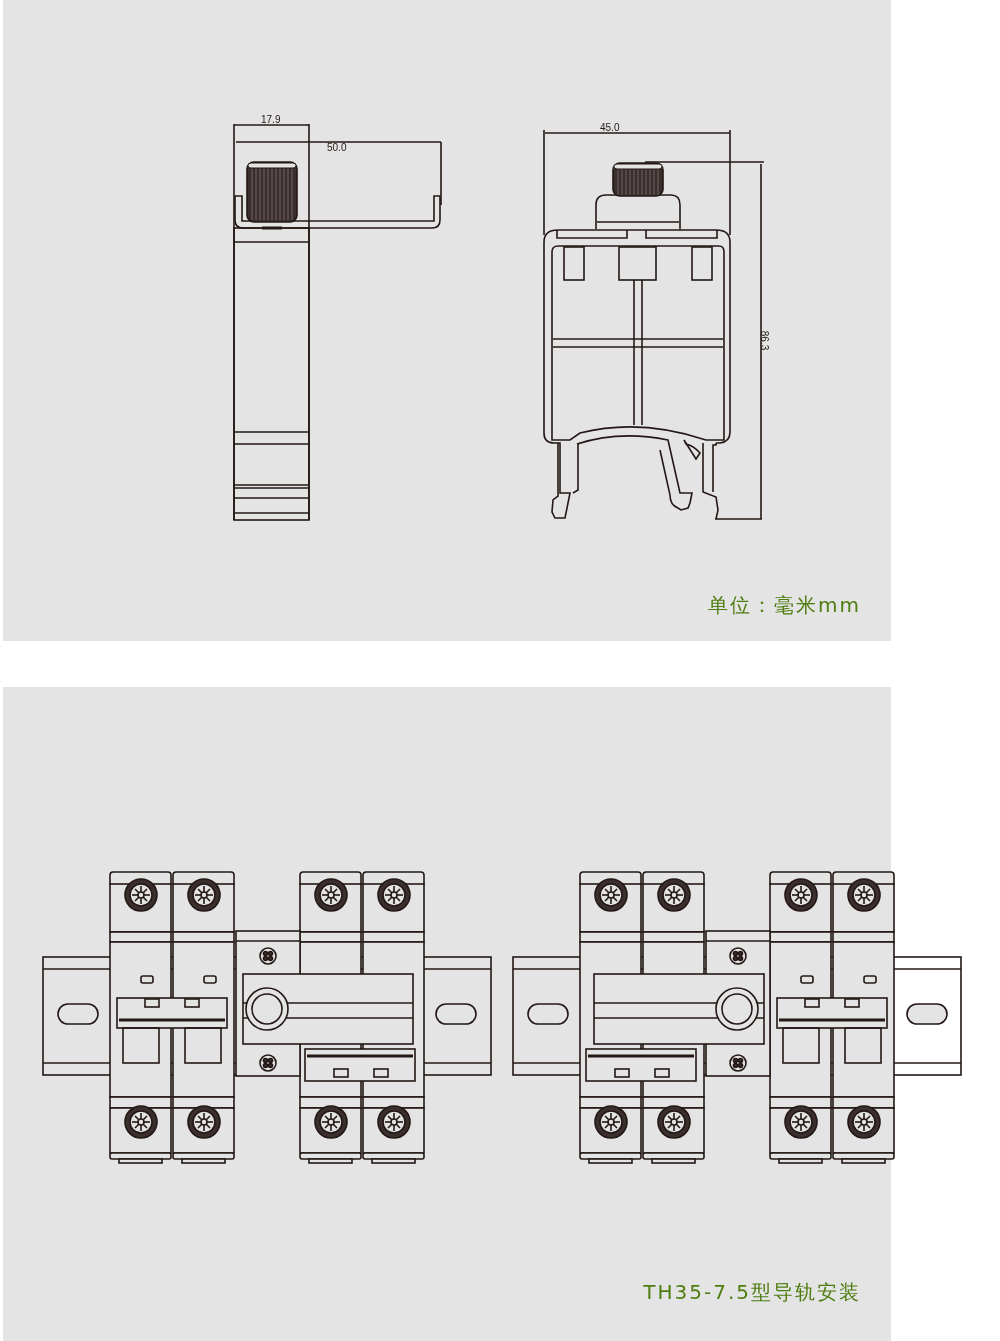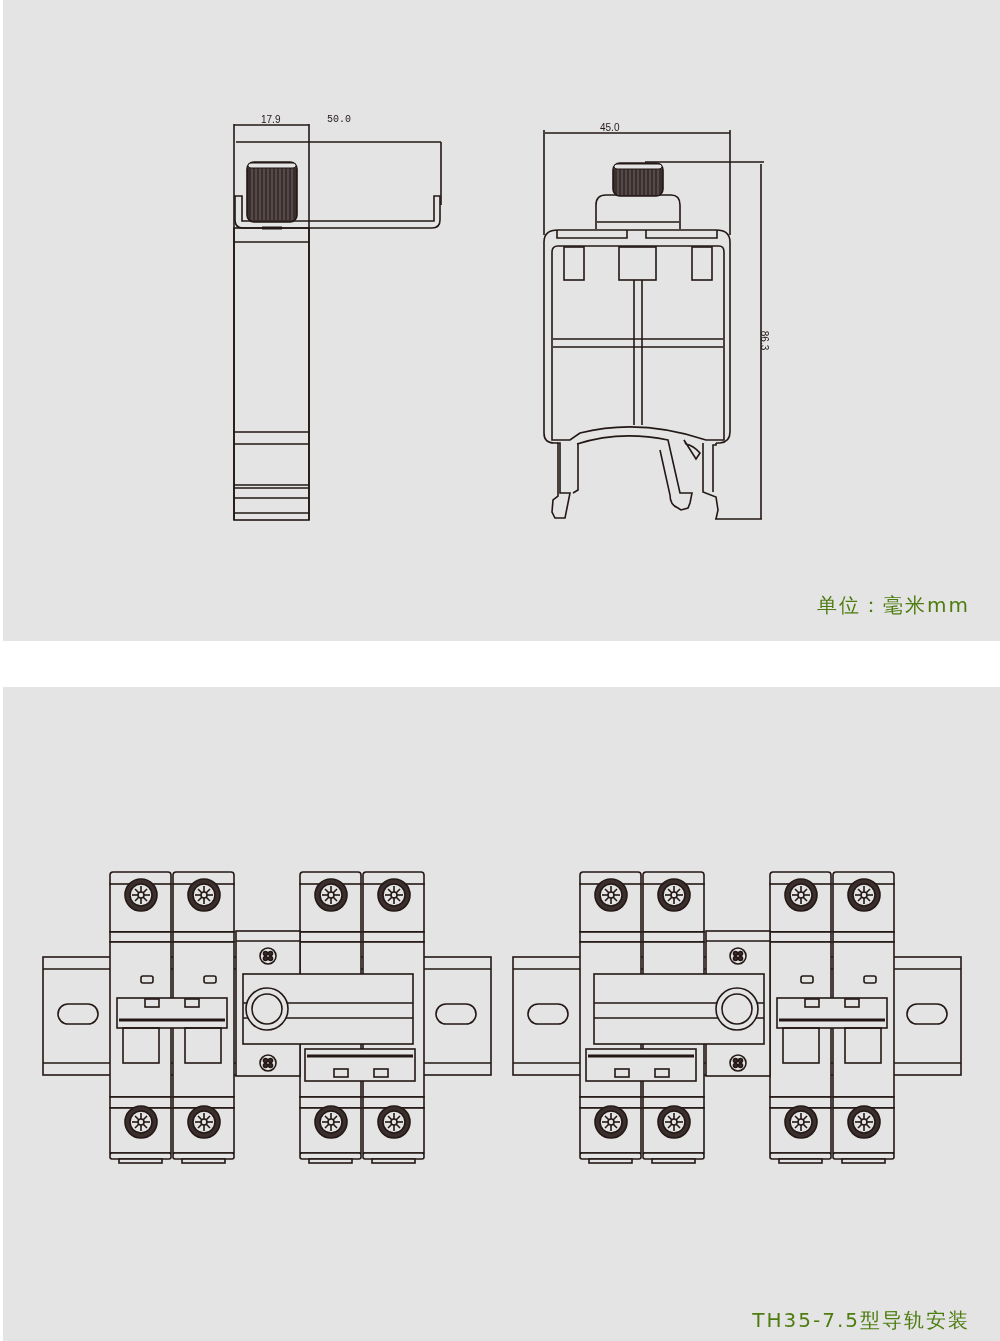--- a/index.html
+++ b/index.html
@@ -1,17 +1,17 @@
 <!DOCTYPE html>
 <html><head>
 <meta charset="utf-8">
 <style>
   html,body{margin:0;padding:0;background:#ffffff;}
   body{width:1000px;height:1341px;position:relative;overflow:hidden;font-family:"DejaVu Sans",sans-serif;}
-  .panel{position:absolute;left:3px;width:997px;background:#e4e4e4;}
+  .panel{position:absolute;left:3px;width:888px;background:#e4e4e4;}
   #panel-top{top:0;height:641px;}
   #panel-bottom{top:687px;height:654px;}
   svg{position:absolute;left:0;top:0;}
   .caption{position:absolute;right:30px;color:#4d7c0f;font-size:20px;letter-spacing:2px;white-space:nowrap;}
   #unit-caption{top:592px;}
   #rail-caption{top:1279px;}
   .dim{position:absolute;font-family:"Liberation Sans",sans-serif;font-size:10px;color:#231815;}
 </style>
 </head>
 <body>
@@ -101,21 +101,21 @@
         <line x1="642" y1="168" x2="642" y2="195"></line>
           <line x1="646" y1="168" x2="646" y2="195"></line>
         <line x1="650" y1="168" x2="650" y2="195"></line>
           <line x1="654" y1="168" x2="654" y2="195"></line>
         <line x1="658" y1="168" x2="658" y2="195"></line>
       </g>
       <rect x="614" y="164" width="48" height="5" rx="3" fill="#e4e4e4" stroke="#231815" stroke-width="1"></rect>
     </g>
   </svg>
   <div class="dim" style="left:258px;top:114px;">17.9</div>
-  <div class="dim" style="left:324px;top:114px;font-family:Liberation Mono, monospace;">50.0</div>
+  <div class="dim" style="left:324px;top:142px;">50.0</div>
   <div class="dim" style="left:597px;top:122px;">45.0</div>
   <div class="dim" style="left:752px;top:335px;transform:rotate(90deg);">86.3</div>
   <div class="caption" id="unit-caption">单位：毫米mm</div>
 </div>
 
 <div class="panel" id="panel-bottom">
   <svg width="997" height="654" viewBox="3 687 997 654">
     <defs>
       <g id="screw">
         <circle r="16" fill="#3a2f2d" stroke="#231815"></circle>
@@ -256,14 +256,14 @@
 
         <rect x="777" y="998" width="110" height="30" fill="#e4e4e4"></rect>
         <line x1="779" y1="1020" x2="885" y2="1020" stroke-width="3"></line>
         <rect x="805" y="999" width="14" height="8"></rect>
           <rect x="845" y="999" width="14" height="8"></rect>
         <rect x="783" y="1028" width="36" height="35"></rect>
           <rect x="845" y="1028" width="36" height="35"></rect>
       </g>
     </g>
   </svg>
-  <div class="caption" id="rail-caption" style="top:592px;margin-top:28px;">TH35-7.5型导轨安装</div>
+  <div class="caption" id="rail-caption" style="top:592px;">TH35-7.5型导轨安装</div>
 </div>
 
 </body></html>

